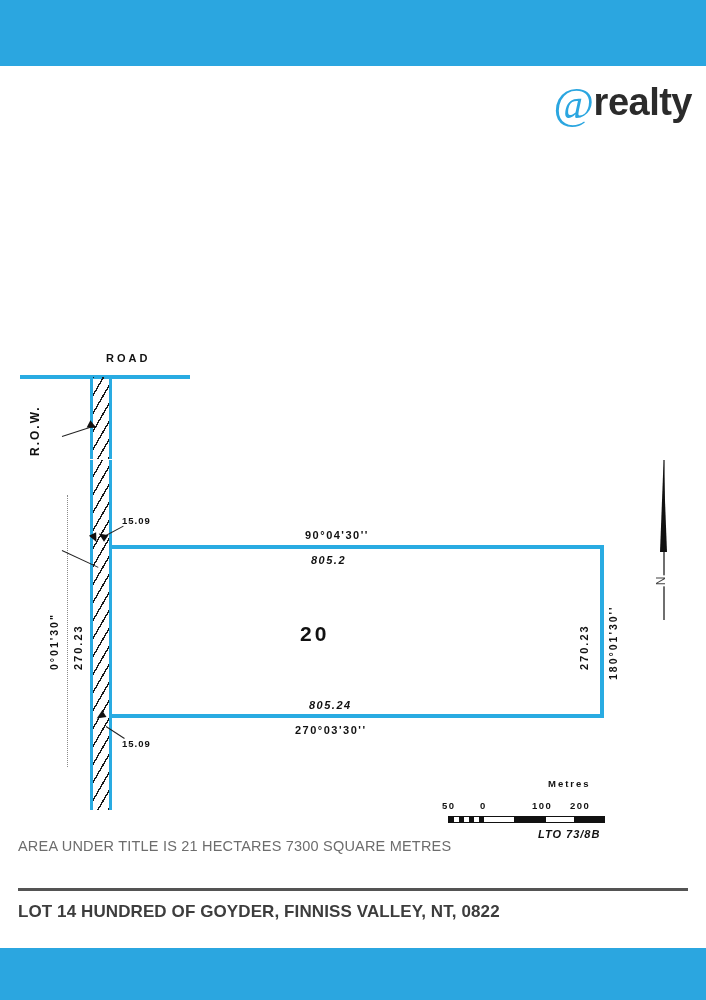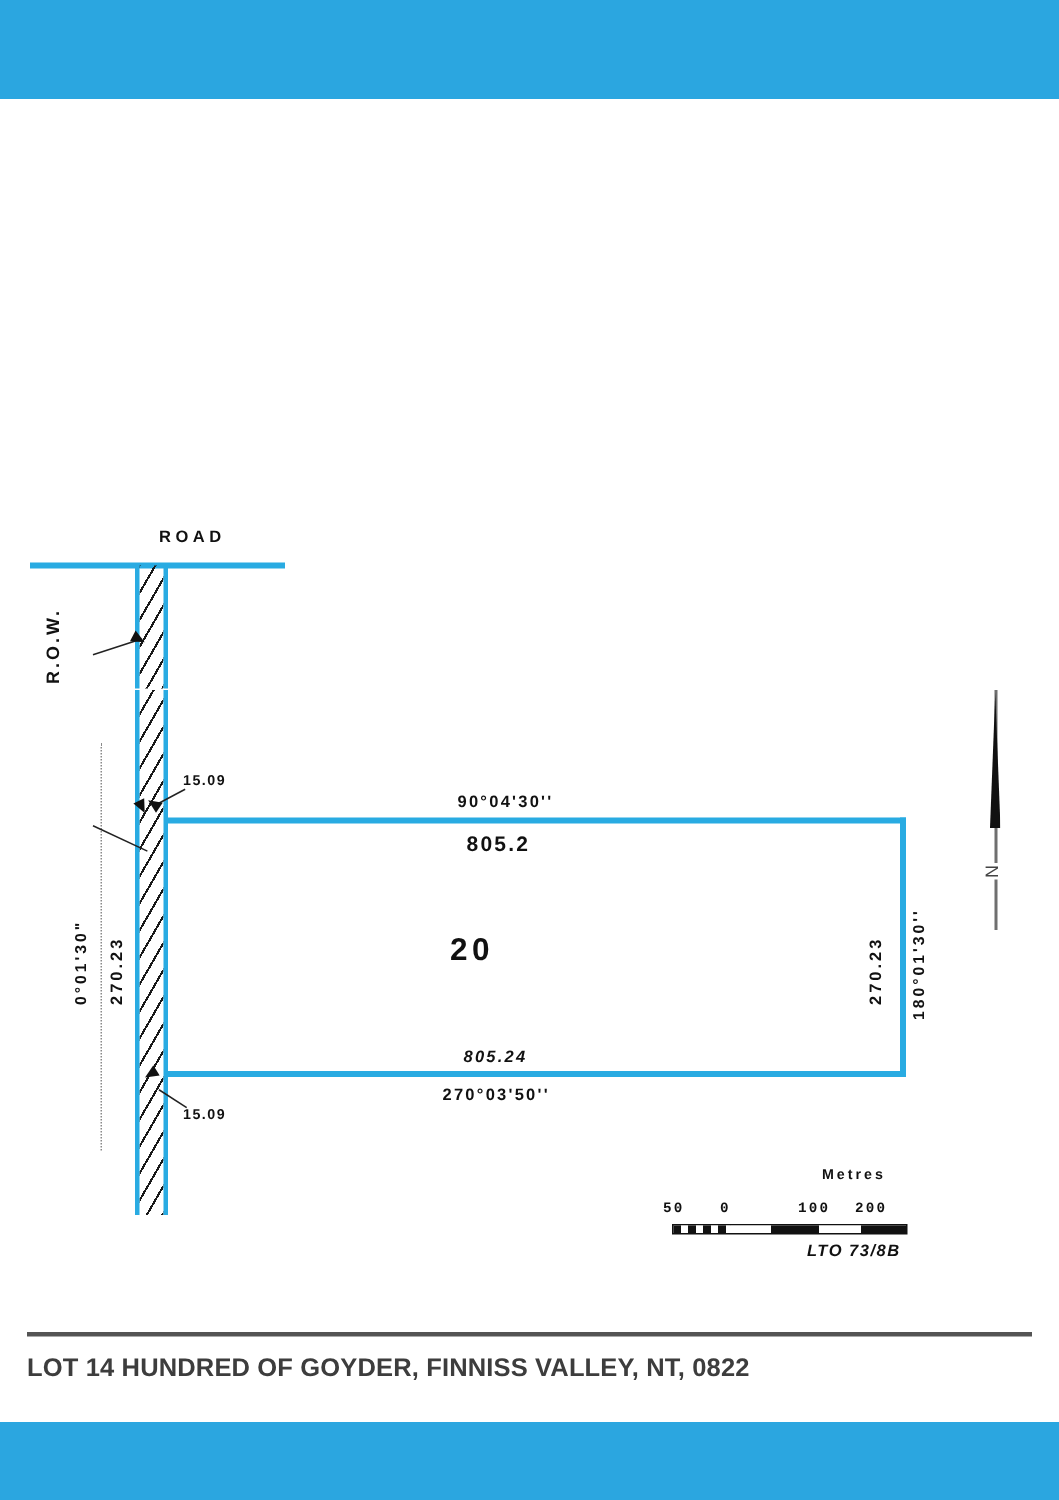--- a/index.html
+++ b/index.html
@@ -119,22 +119,22 @@
   .lbl-road   { left: 106px; top: 182px; font-size: 11px; letter-spacing: 3px; }
   .lbl-row    { left: 28px;  top: 286px; font-size: 12px; letter-spacing: 2px;
                 transform: rotate(-90deg); transform-origin: left top; }
   .lbl-1509a  { left: 122px; top: 345px; font-size: 9.5px; letter-spacing: 1px; }
   .lbl-1509b  { left: 122px; top: 568px; font-size: 9.5px; letter-spacing: 1px; }
   .lbl-bear-l { left: 48px;  top: 500px; font-size: 10.5px; letter-spacing: 2px;
                 transform: rotate(-90deg); transform-origin: left top; }
   .lbl-dist-l { left: 72px;  top: 500px; font-size: 11px; letter-spacing: 2px;
                 transform: rotate(-90deg); transform-origin: left top; }
   .lbl-bear-t { left: 305px; top: 359px; font-size: 11px; letter-spacing: 1.5px; }
-  .lbl-dist-t { left: 311px; top: 384px; font-size: 14px; letter-spacing: 1.5px;
-                }
+  .lbl-dist-t { left: 311px; top: 384px; font-size: 11px; letter-spacing: 1.5px;
+                font-style: italic; }
   .lbl-dist-b { left: 309px; top: 529px; font-size: 11px; letter-spacing: 1.5px;
                 font-style: italic; }
   .lbl-bear-b { left: 295px; top: 554px; font-size: 11px; letter-spacing: 1.5px; }
   .lbl-dist-r { left: 578px; top: 500px; font-size: 11px; letter-spacing: 2px;
                 transform: rotate(-90deg); transform-origin: left top; }
   .lbl-bear-r { left: 607px; top: 510px; font-size: 10.5px; letter-spacing: 2px;
                 transform: rotate(-90deg); transform-origin: left top; }
 
   
   .leader { position: absolute; background: #222; transform-origin: left center; }
@@ -167,21 +167,21 @@
 
   
   .scale { position: absolute; left: 440px; top: 608px; width: 180px; }
   .scale-title {
     position: absolute; left: 60px; top: 0;
     font-size: 9.5px; font-weight: bold; letter-spacing: 2px; color: #111; padding-left: 48px;
   }
   .scale-ticks { position: absolute; left: 0; top: 22px; width: 180px; height: 13px; }
   .scale-tick {
     position: absolute; font-size: 9.5px; font-weight: bold;
-    letter-spacing: 1.5px; color: #111; font-family: Liberation Mono, monospace;
+    letter-spacing: 1.5px; color: #111;
   }
   .scale-bar {
     position: absolute; left: 8px; top: 38px;
     width: 157px; height: 7px;
     border: 1px solid #111; box-sizing: border-box;
     background: #fff; display: flex;
   }
   .seg { height: 100%; }
   .seg-dash {
     flex: 0 0 38px;
@@ -215,20 +215,23 @@
     letter-spacing: 0.1px; white-space: nowrap;
   }
 </style>
 </head>
 <body>
 
 <div class="page">
 
   <div class="banner banner-top"></div>
 
+  <div class="brand">
+    <span class="brand-at">@</span><span class="brand-name">realty</span>
+  </div>
 
   <div class="plan">
 
     <div class="blue-line road-line"></div>
     <div class="lbl lbl-road">ROAD</div>
 
     <div class="row-strip row-strip-upper"></div>
     <div class="row-strip row-strip-lower"></div>
     <div class="ref-dotted"></div>
 
@@ -247,21 +250,21 @@
 
     <div class="lbl lbl-1509b">15.09</div>
     <div class="leader" style="left:106px; top:556px; width:22px; height:1px; transform:rotate(33deg);"></div>
     <div class="arrow-tick" style="left:96px; top:542px; transform:rotate(148deg);"></div>
 
     <div class="lbl lbl-bear-l">0°01'30"</div>
     <div class="lbl lbl-dist-l">270.23</div>
     <div class="lbl lbl-bear-t">90°04'30''</div>
     <div class="lbl lbl-dist-t">805.2</div>
     <div class="lbl lbl-dist-b">805.24</div>
-    <div class="lbl lbl-bear-b">270°03'50''</div>
+    <div class="lbl lbl-bear-b">270°03'30''</div>
     <div class="lbl lbl-dist-r">270.23</div>
     <div class="lbl lbl-bear-r">180°01'30''</div>
 
     <div class="north">
       <div class="north-shaft"></div>
       <div class="north-spear"></div>
       <div class="north-label">N</div>
     </div>
 
     <div class="scale">
@@ -277,17 +280,18 @@
         <div class="seg seg-white" style="flex:0 0 27px;"></div>
         <div class="seg seg-black" style="flex:0 0 32px;"></div>
         <div class="seg seg-white" style="flex:0 0 28px;"></div>
         <div class="seg seg-black" style="flex:1 1 auto;"></div>
       </div>
       <div class="scale-ref">LTO 73/8B</div>
     </div>
 
   </div>
 
+  <div class="desc desc-2">AREA UNDER TITLE IS 21 HECTARES 7300 SQUARE METRES</div>
   <div class="rule"></div>
   <div class="title-main">LOT 14 HUNDRED OF GOYDER, FINNISS VALLEY, NT, 0822</div>
 
   <div class="banner banner-bottom"></div>
 </div>
 
 </body></html>

